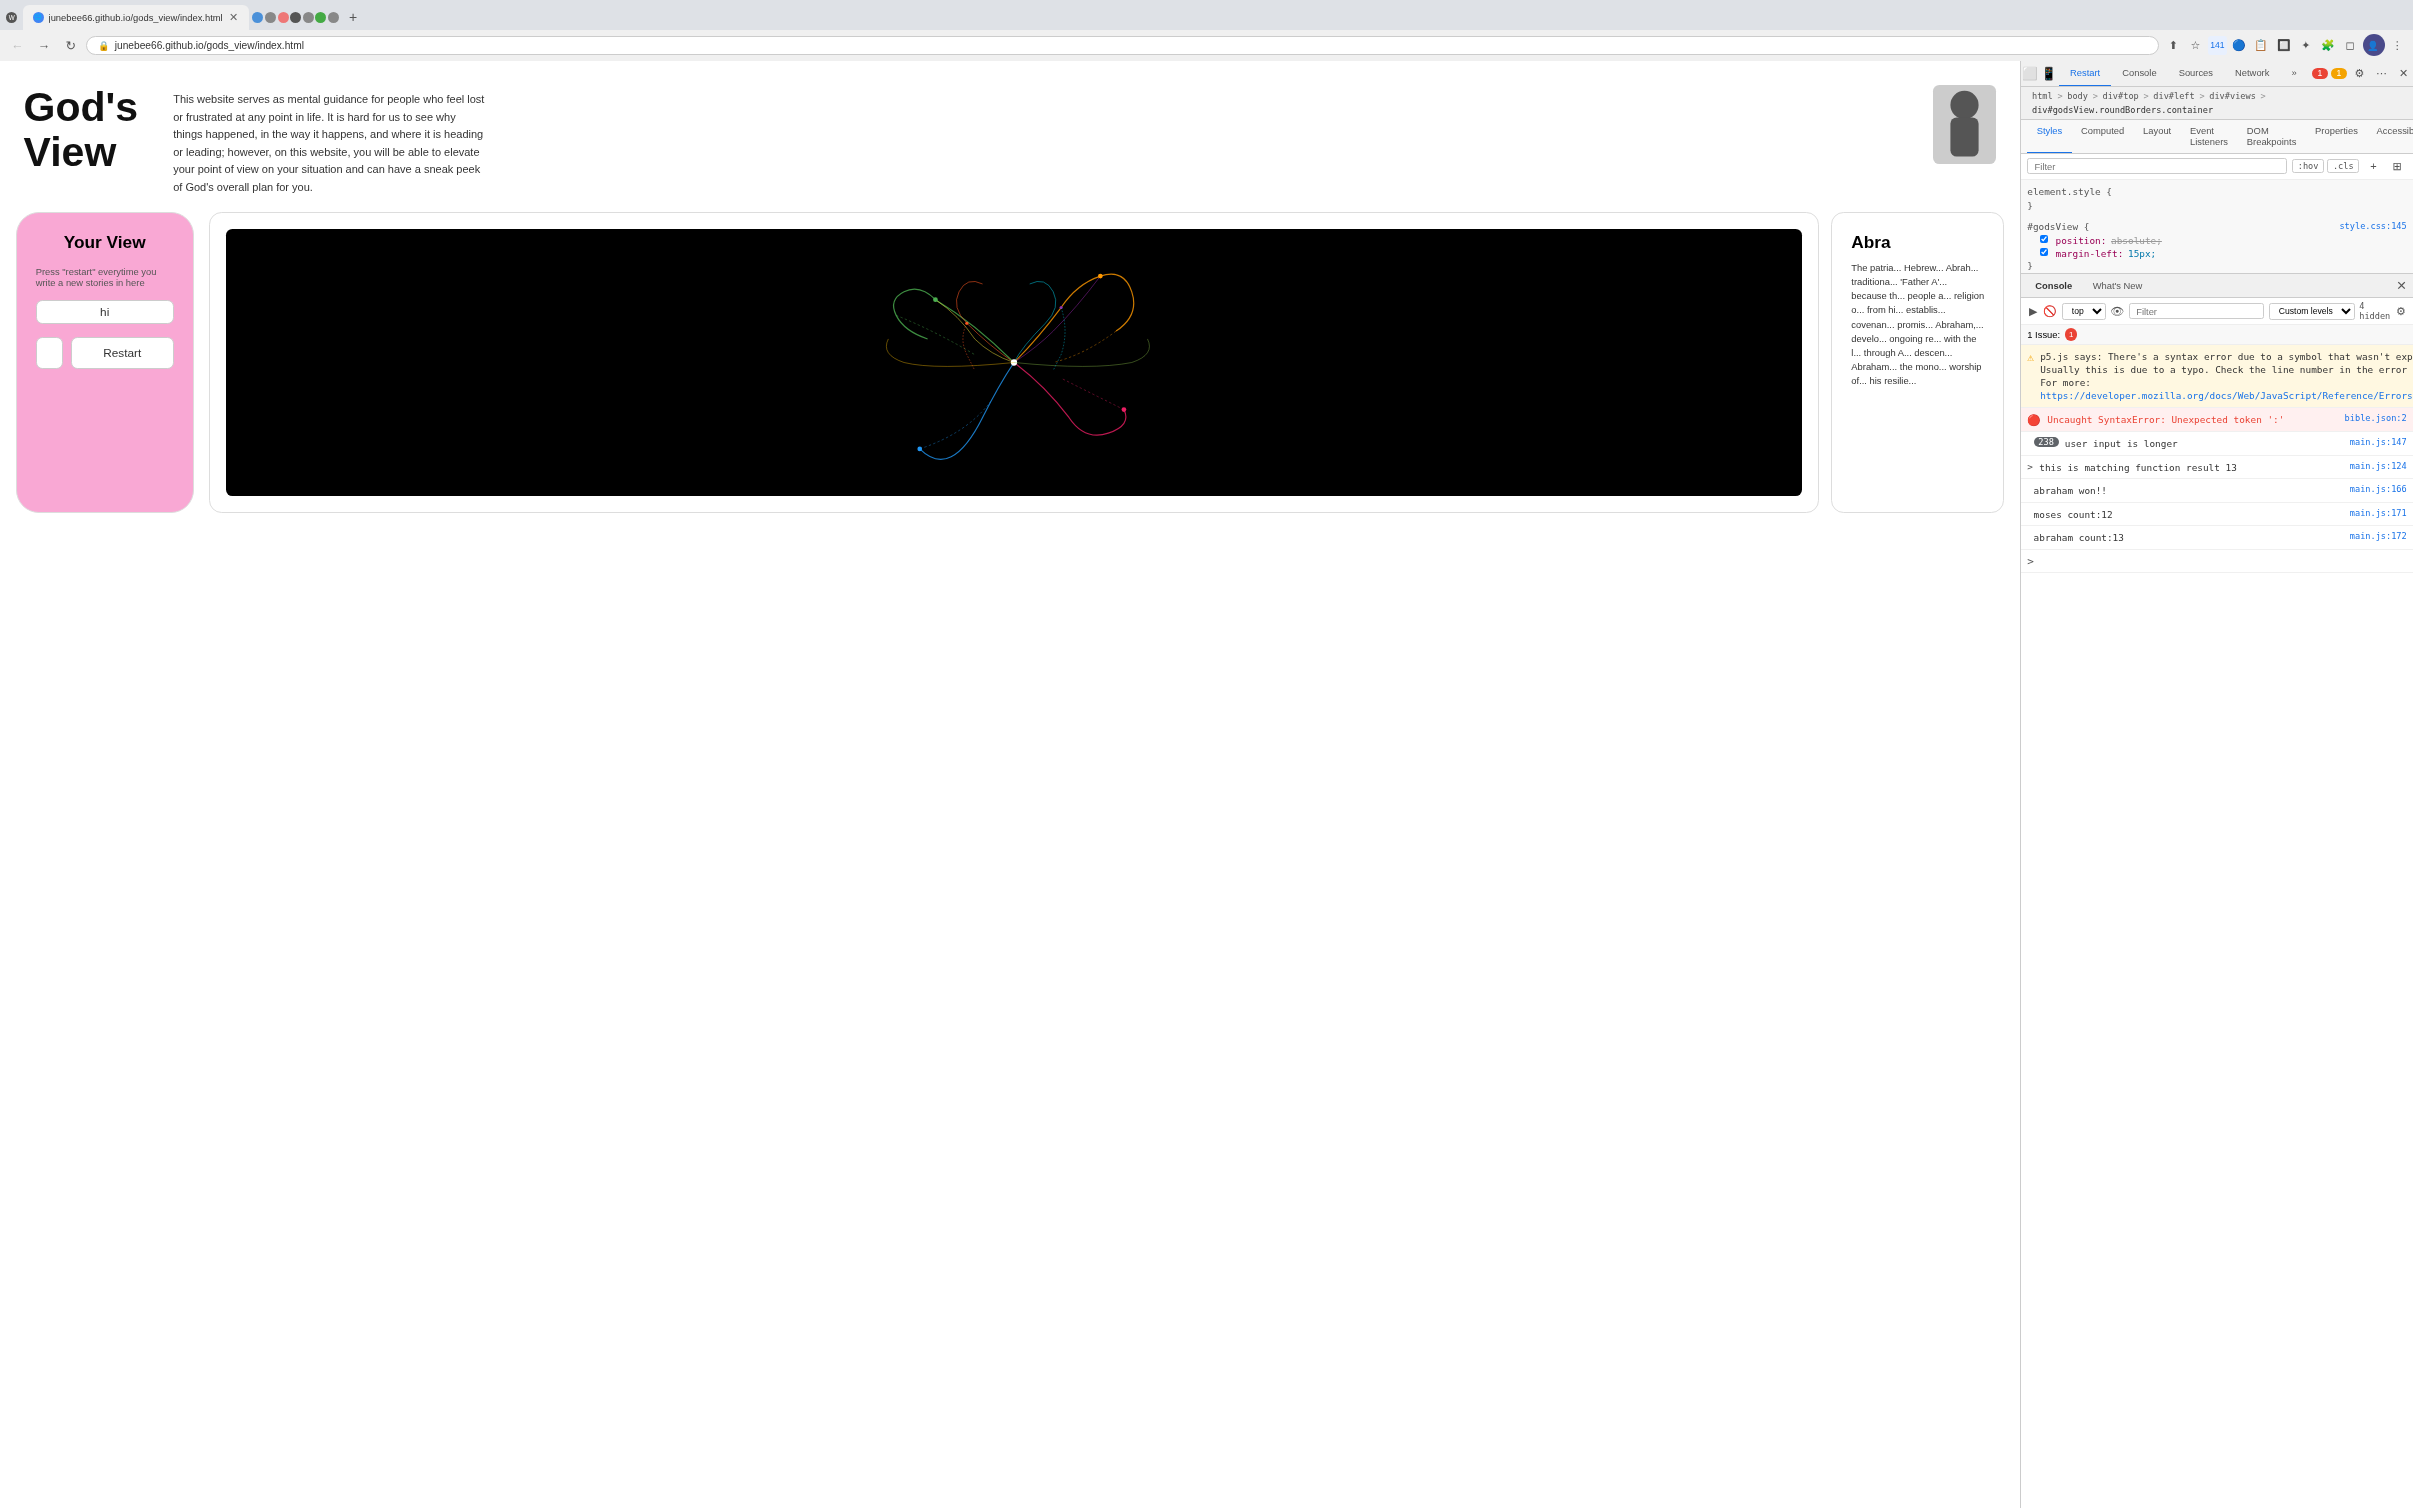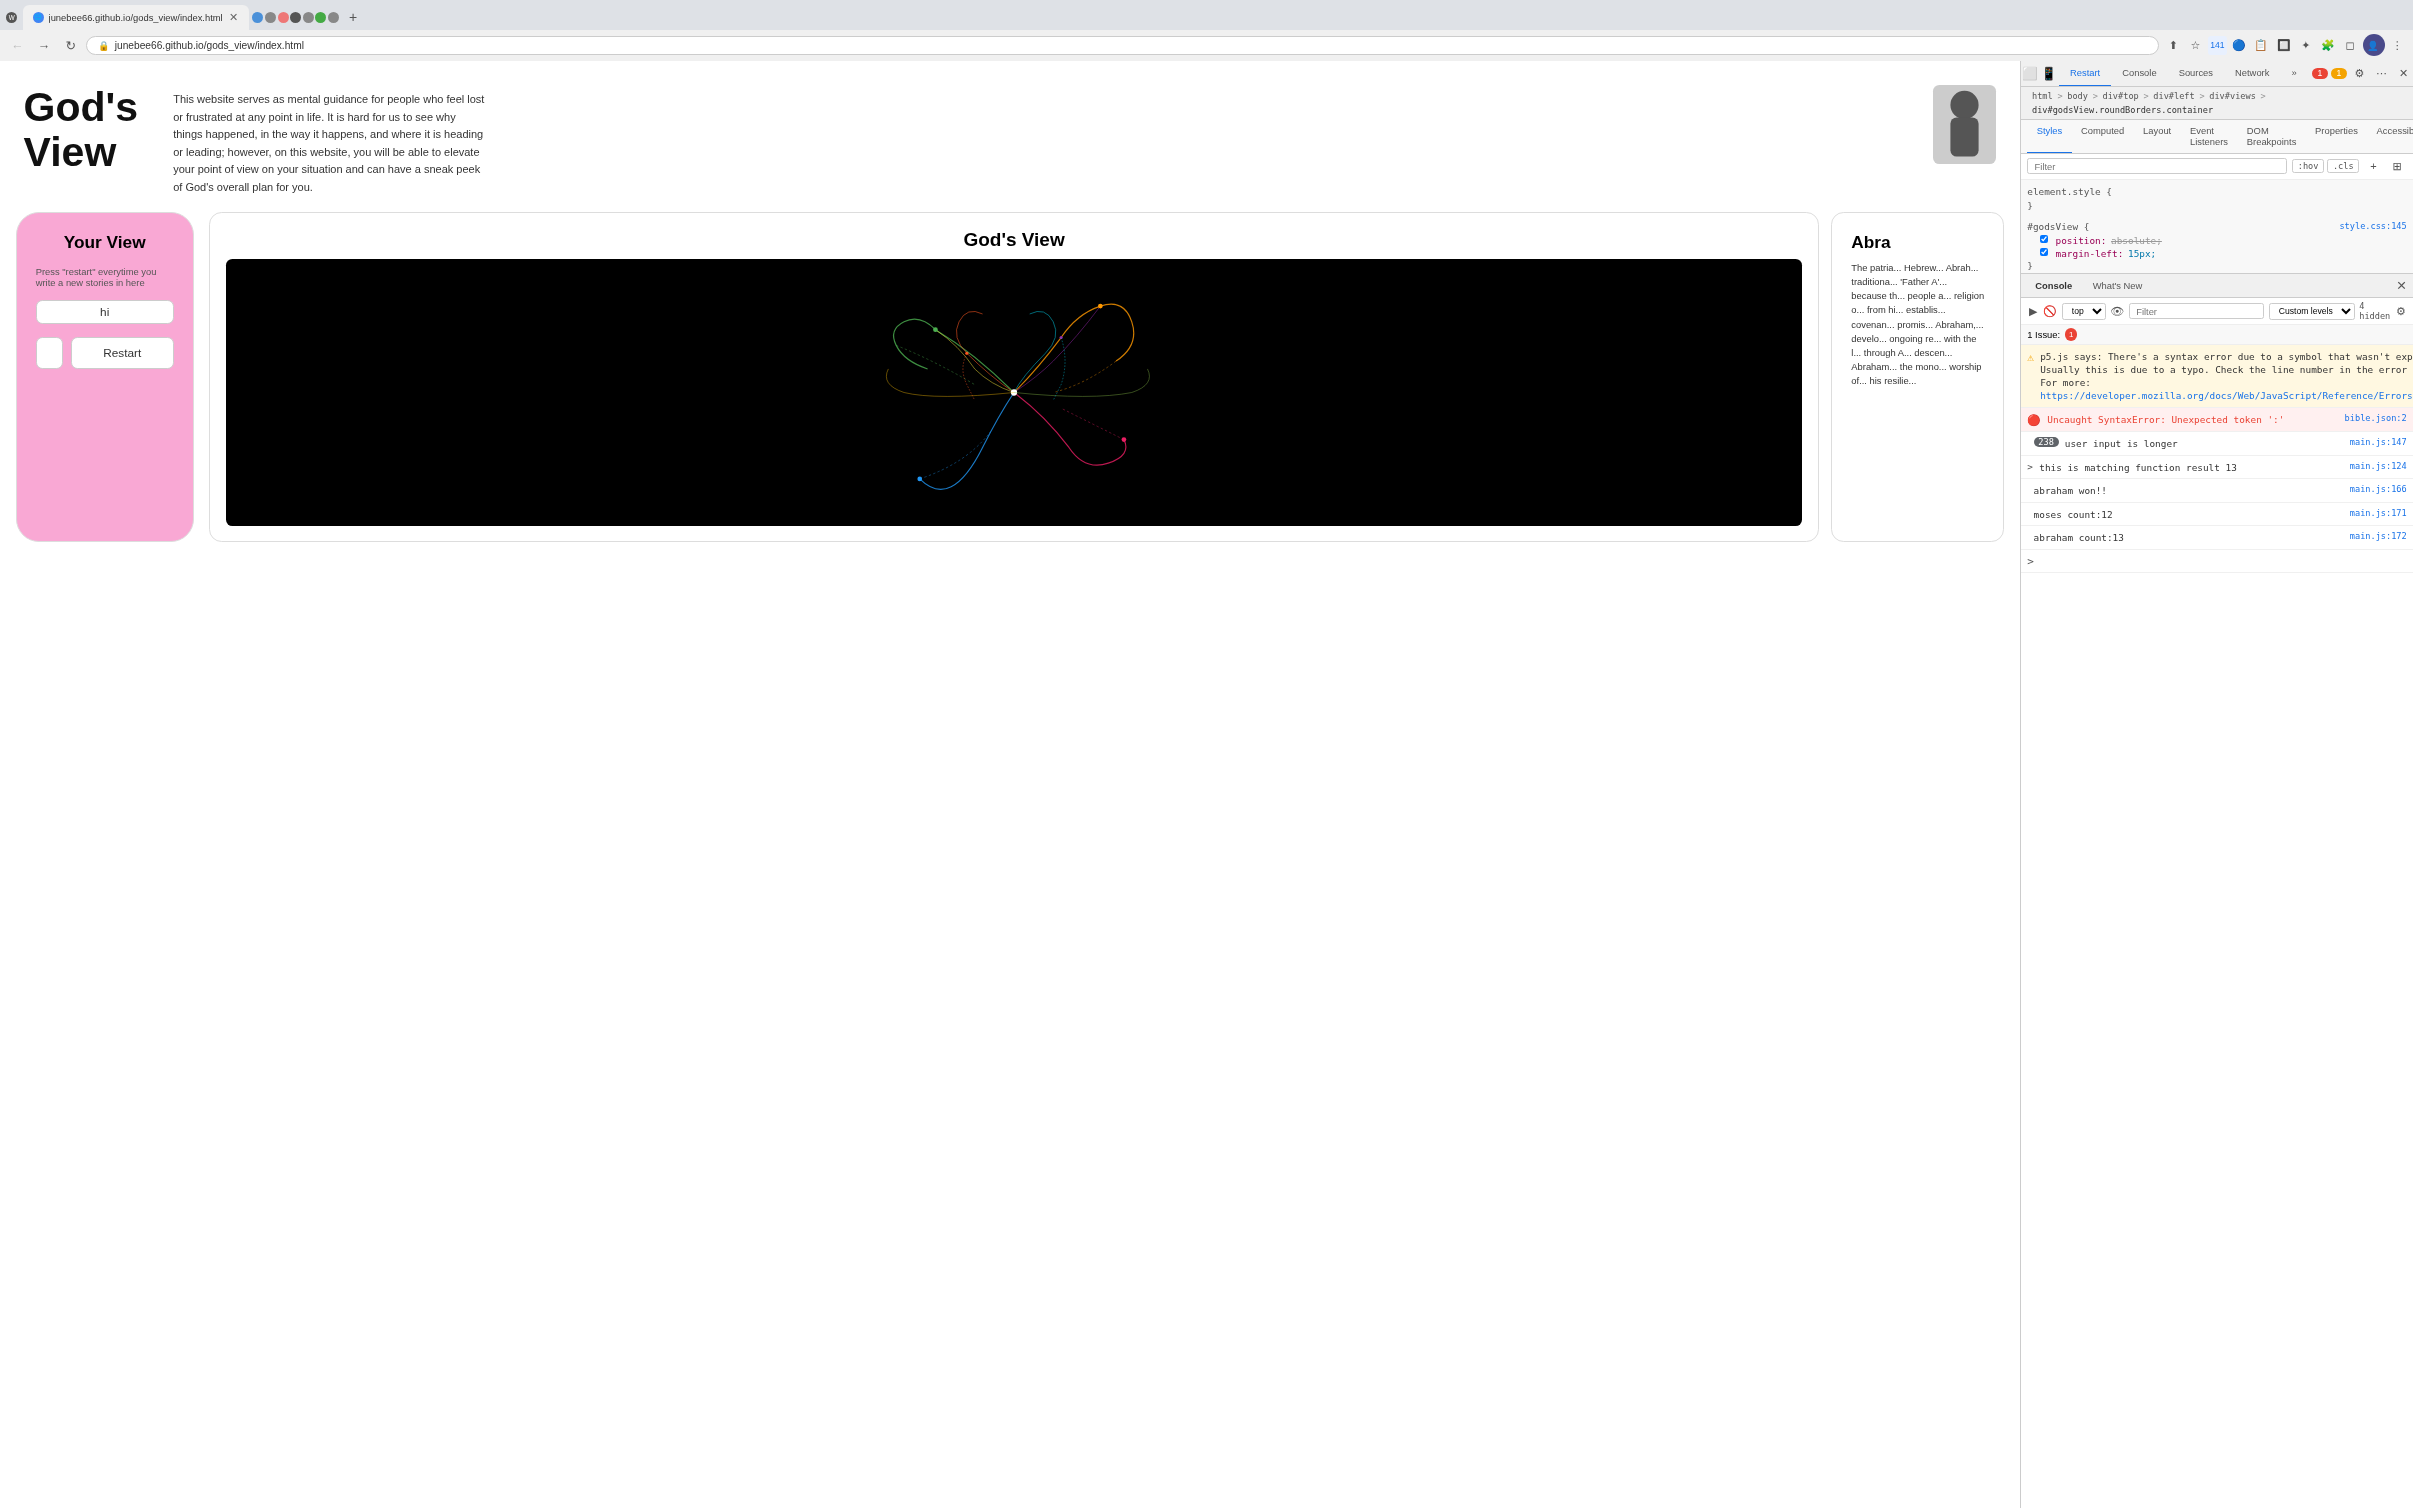--- a/index.html
+++ b/index.html
@@ -199,21 +199,20 @@
         <div class="card-hint">Press "restart" everytime you write a new stories in here</div>
         <input class="story-input" type="text" value="hi" style="">
         <div class="card-buttons">
           <button class="btn-blank"></button>
           <button class="btn-restart">Restart</button>
         </div>
       </div>
 
       <div class="gods-view-section">
         <div class="gods-view-card">
-          <div class="gods-view-title">God's View</div>
 
           <div class="visualization">
             <svg class="viz-svg" viewBox="0 0 400 340" xmlns="http://www.w3.org/2000/svg">
 
               <rect width="400" height="340" fill="black"></rect>
 
               <path d="M200,170 Q150,120 100,90 Q80,70 60,80 Q40,90 50,110 Q60,130 90,140" stroke="#4CAF50" stroke-width="1.5" fill="none" opacity="0.8"></path>
               <path d="M200,170 Q230,140 260,100 Q280,70 310,60 Q340,50 350,80 Q360,110 330,130" stroke="#FF9800" stroke-width="1.5" fill="none" opacity="0.8"></path>
               <path d="M200,170 Q180,200 160,240 Q140,280 120,290 Q100,300 80,280" stroke="#2196F3" stroke-width="1.5" fill="none" opacity="0.8"></path>
               <path d="M200,170 Q240,200 270,240 Q290,270 320,260 Q350,250 340,230" stroke="#E91E63" stroke-width="1.5" fill="none" opacity="0.8"></path>

